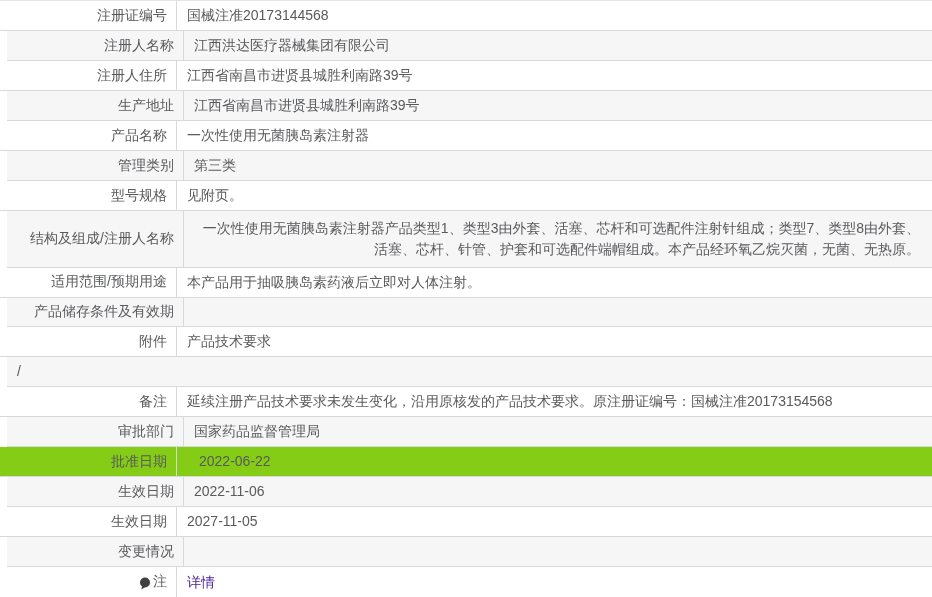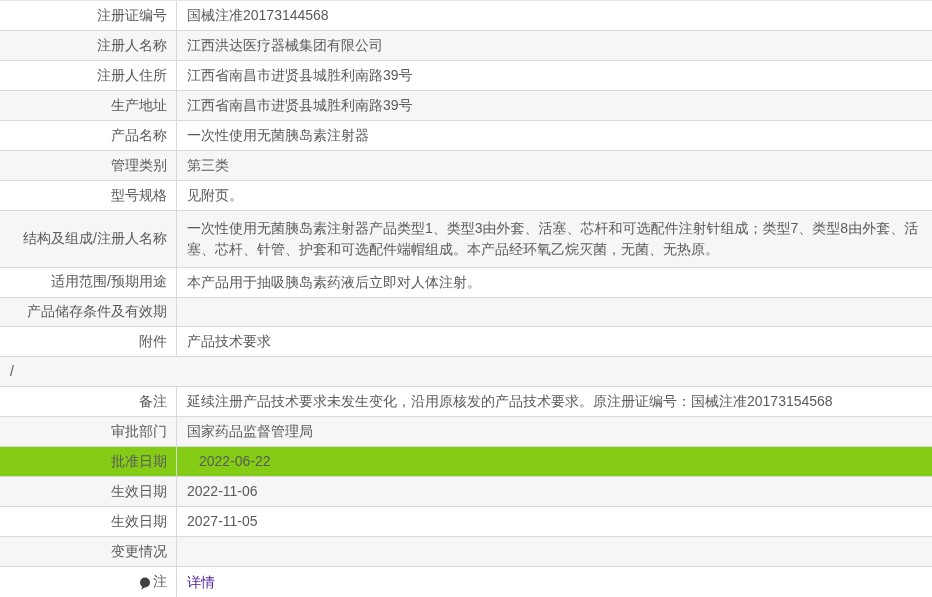--- a/index.html
+++ b/index.html
@@ -26,21 +26,21 @@
     display: flex;
     flex-direction: row;
     align-items: stretch;
     height: 30px;
     box-sizing: border-box;
     border-bottom: 1px solid #d9d9d9;
     background: #ffffff;
   }
   .row.tall { height: 57px; }
   .row:last-child { border-bottom: none; }
-  .row.stripe { background: #f6f6f7; }
+  .row.stripe { background: #f6f6f7; margin-left: 7px; }
   .row.highlighted { background: #84cc16; gap: 12px; }
   .label-cell {
     width: 177px;
     box-sizing: border-box;
     border-right: 1px solid #d9d9d9;
     display: flex;
     align-items: center;
     justify-content: flex-end;
     padding: 2px 9px 2px 4px;
     color: #595a5c;
@@ -54,21 +54,21 @@
     flex: 1;
     display: flex;
     align-items: center;
     padding: 4px 12px 4px 10px;
     color: #595a5c;
     font-size: 14px;
     line-height: 21px;
     box-sizing: border-box;
     overflow: hidden;
   }
-  .value-text { display: block; }
+  .value-text { display: block; text-align: right; }
   a.detail-link {
     color: #4c1d95;
     text-decoration: none;
     font-size: 14px;
     cursor: pointer;
   }
   .comment-icon {
     display: inline-block;
     width: 12px;
     height: 13px;

